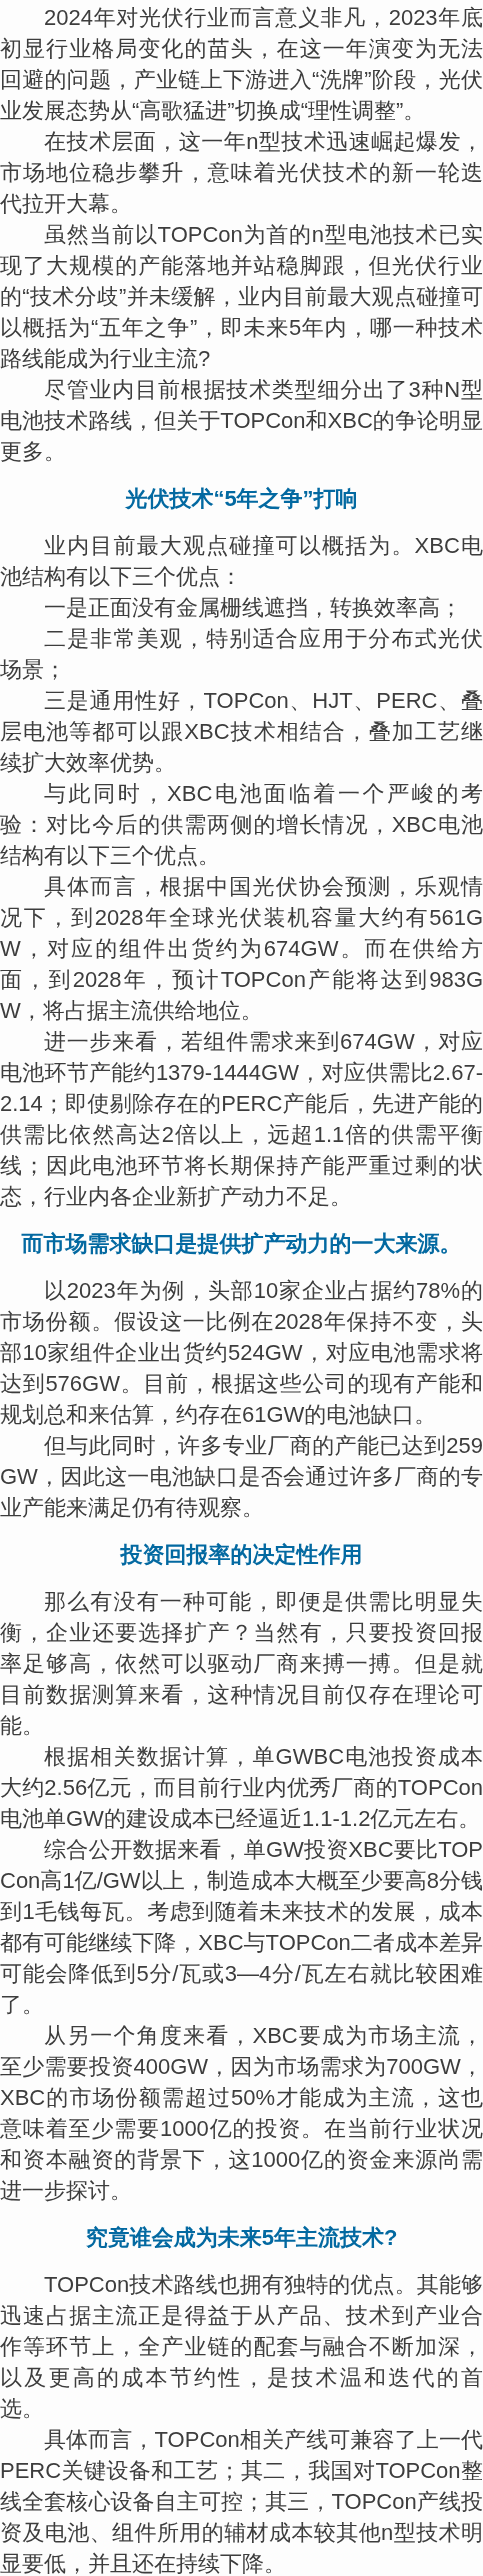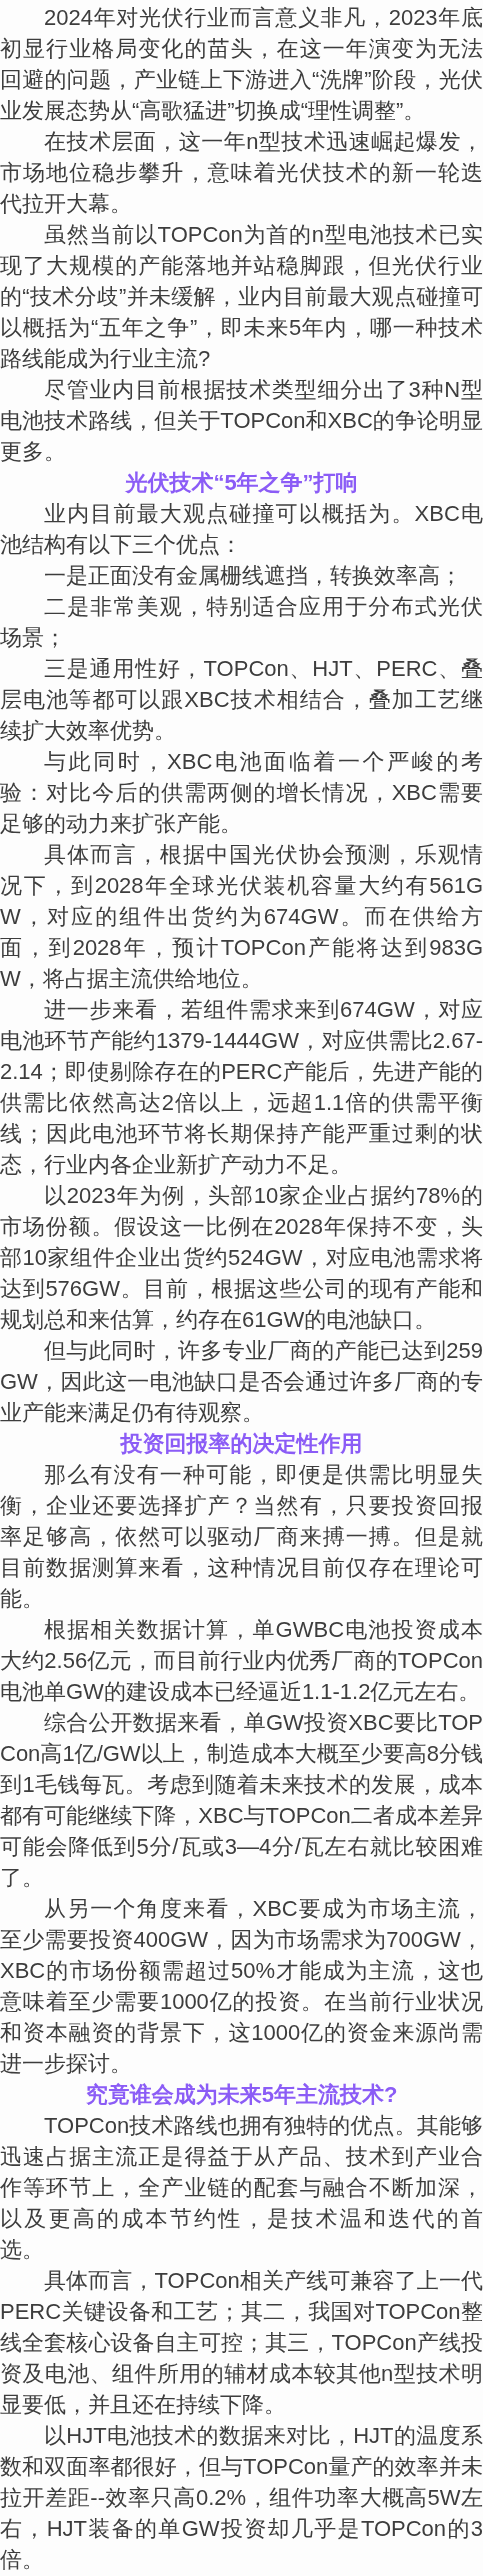--- a/index.html
+++ b/index.html
@@ -23,45 +23,46 @@
   }
   p.para {
     margin: 0;
     padding: 0;
     text-indent: 2em;
     text-align: justify;
     text-justify: inter-ideograph;
     word-break: break-all;
   }
   h2.heading {
-    margin: 0;
+    margin: 16px;
     padding: 0;
     font-size: 22px;
     line-height: 31px;
     font-weight: bold;
-    color: #8b5cf6;
+    color: #0369a1;
     text-align: center;
   }
 </style>
 </head>
 <body>
 
 <div class="article">
   <p class="para">2024年对光伏行业而言意义非凡，2023年底初显行业格局变化的苗头，在这一年演变为无法回避的问题，产业链上下游进入“洗牌”阶段，光伏业发展态势从“高歌猛进”切换成“理性调整”。</p>
   <p class="para">在技术层面，这一年n型技术迅速崛起爆发，市场地位稳步攀升，意味着光伏技术的新一轮迭代拉开大幕。</p>
   <p class="para">虽然当前以TOPCon为首的n型电池技术已实现了大规模的产能落地并站稳脚跟，但光伏行业的“技术分歧”并未缓解，业内目前最大观点碰撞可以概括为“五年之争”，即未来5年内，哪一种技术路线能成为行业主流?</p>
   <p class="para">尽管业内目前根据技术类型细分出了3种N型电池技术路线，但关于TOPCon和XBC的争论明显更多。</p>
   <h2 class="heading">光伏技术“5年之争”打响</h2>
   <p class="para">业内目前最大观点碰撞可以概括为。XBC电池结构有以下三个优点：</p>
   <p class="para">一是正面没有金属栅线遮挡，转换效率高；</p>
   <p class="para">二是非常美观，特别适合应用于分布式光伏场景；</p>
   <p class="para">三是通用性好，TOPCon、HJT、PERC、叠层电池等都可以跟XBC技术相结合，叠加工艺继续扩大效率优势。</p>
-  <p class="para">与此同时，XBC电池面临着一个严峻的考验：对比今后的供需两侧的增长情况，XBC需要足够的动力来扩张产能。</p>
+  <p class="para">与此同时，XBC电池面临着一个严峻的考验：对比今后的供需两侧的增长情况，XBC电池结构有以下三个优点。</p>
   <p class="para">具体而言，根据中国光伏协会预测，乐观情况下，到2028年全球光伏装机容量大约有561GW，对应的组件出货约为674GW。而在供给方面，到2028年，预计TOPCon产能将达到983GW，将占据主流供给地位。</p>
   <p class="para">进一步来看，若组件需求来到674GW，对应电池环节产能约1379-1444GW，对应供需比2.67-2.14；即使剔除存在的PERC产能后，先进产能的供需比依然高达2倍以上，远超1.1倍的供需平衡线；因此电池环节将长期保持产能严重过剩的状态，行业内各企业新扩产动力不足。</p>
+  <h2 class="heading">而市场需求缺口是提供扩产动力的一大来源。</h2>
   <p class="para">以2023年为例，头部10家企业占据约78%的市场份额。假设这一比例在2028年保持不变，头部10家组件企业出货约524GW，对应电池需求将达到576GW。目前，根据这些公司的现有产能和规划总和来估算，约存在61GW的电池缺口。</p>
   <p class="para">但与此同时，许多专业厂商的产能已达到259GW，因此这一电池缺口是否会通过许多厂商的专业产能来满足仍有待观察。</p>
   <h2 class="heading">投资回报率的决定性作用</h2>
   <p class="para">那么有没有一种可能，即便是供需比明显失衡，企业还要选择扩产？当然有，只要投资回报率足够高，依然可以驱动厂商来搏一搏。但是就目前数据测算来看，这种情况目前仅存在理论可能。</p>
   <p class="para">根据相关数据计算，单GWBC电池投资成本大约2.56亿元，而目前行业内优秀厂商的TOPCon电池单GW的建设成本已经逼近1.1-1.2亿元左右。</p>
   <p class="para">综合公开数据来看，单GW投资XBC要比TOPCon高1亿/GW以上，制造成本大概至少要高8分钱到1毛钱每瓦。考虑到随着未来技术的发展，成本都有可能继续下降，XBC与TOPCon二者成本差异可能会降低到5分/瓦或3—4分/瓦左右就比较困难了。</p>
   <p class="para">从另一个角度来看，XBC要成为市场主流，至少需要投资400GW，因为市场需求为700GW，XBC的市场份额需超过50%才能成为主流，这也意味着至少需要1000亿的投资。在当前行业状况和资本融资的背景下，这1000亿的资金来源尚需进一步探讨。</p>
   <h2 class="heading">究竟谁会成为未来5年主流技术?</h2>
   <p class="para">TOPCon技术路线也拥有独特的优点。其能够迅速占据主流正是得益于从产品、技术到产业合作等环节上，全产业链的配套与融合不断加深，以及更高的成本节约性，是技术温和迭代的首选。</p>
   <p class="para">具体而言，TOPCon相关产线可兼容了上一代PERC关键设备和工艺；其二，我国对TOPCon整线全套核心设备自主可控；其三，TOPCon产线投资及电池、组件所用的辅材成本较其他n型技术明显要低，并且还在持续下降。</p>

